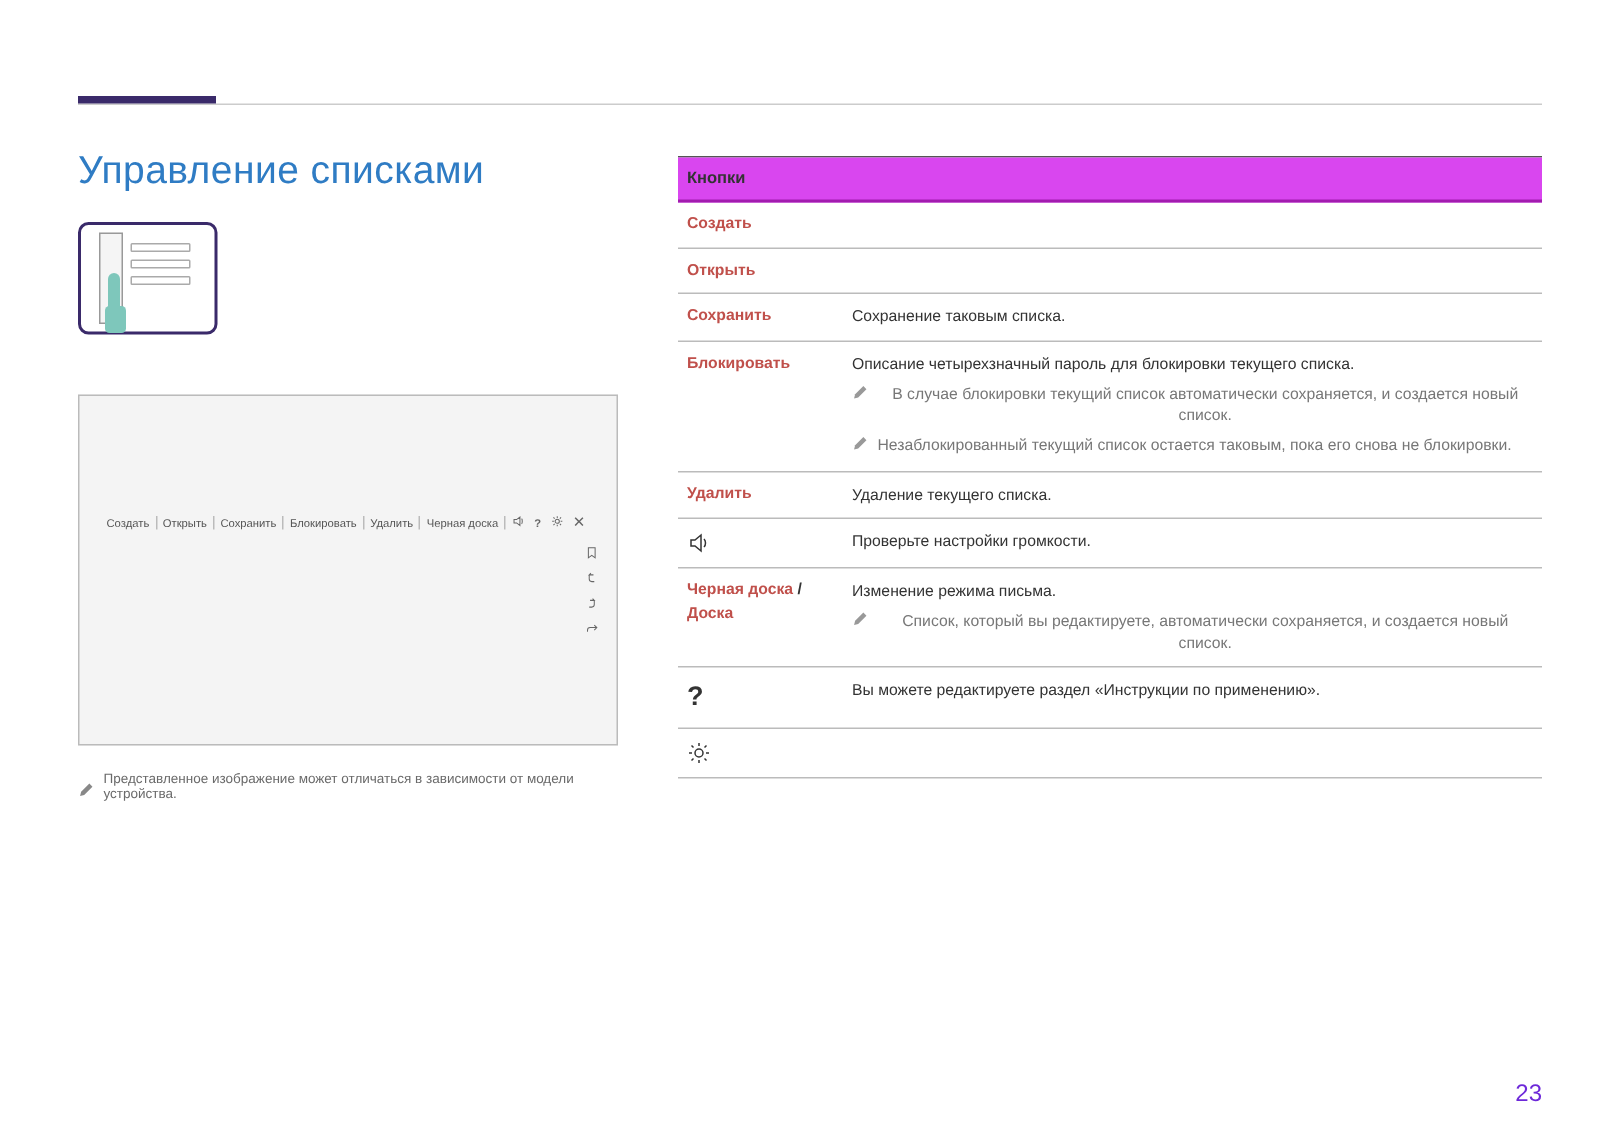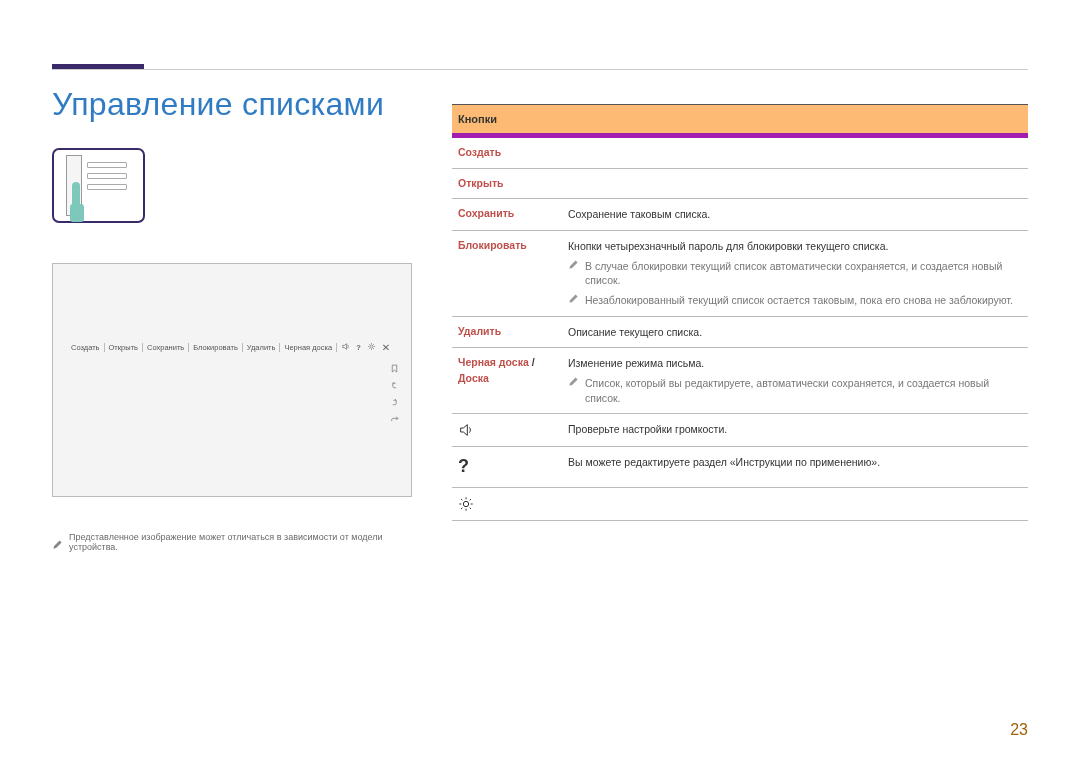--- a/index.html
+++ b/index.html
@@ -24,23 +24,23 @@
   .top-accent {
     position: absolute;
     top: 64px;
     left: 52px;
     width: 92px;
     height: 5px;
     background: #3a2a6a;
   }
   .page-title {
     position: absolute;
-    top: 86px;
-    left: 52px;
-    font-size: 32px;
+    top: 98px;
+    left: 52px;
+    font-size: 26px;
     font-weight: 400;
     color: #2f7cc4;
     letter-spacing: 0.3px;
   }
   .gesture-illus {
     position: absolute;
     top: 148px;
     left: 52px;
     width: 93px;
     height: 75px;
@@ -121,21 +121,21 @@
     gap: 6px;
     font-size: 9px;
     color: #888;
     align-items: center;
   }
   .screenshot .side-icons span {
     width: 14px; text-align: center;
   }
   .footnote {
     position: absolute;
-    top: 532px;
+    top: 514px;
     left: 52px;
     width: 360px;
     display: flex;
     align-items: flex-end;
     gap: 6px;
     font-size: 9px;
     color: #6a6a6a;
   }
   .pencil-icon {
     display: inline-block;
@@ -148,22 +148,22 @@
   .table {
     position: absolute;
     top: 104px;
     left: 452px;
     right: 52px;
     border-top: 1px solid #555;
     font-size: 11px;
   }
   .thead {
     display: flex;
-    background: #fdba74;
-    border-bottom: 5px solid #a21caf;
+    background: #d946ef;
+    border-bottom: 2px solid #a21caf;
   }
   .thead .col1, .tbody .row .col1 {
     width: 110px;
     padding: 8px 8px 8px 6px;
     font-weight: bold;
     color: #333;
     flex-shrink: 0;
   }
   .thead .col1r { color: #333; }
   .thead .col2 { flex: 1; padding: 8px 8px 8px 6px; font-weight: bold; }
@@ -196,28 +196,29 @@
     font-size: 10.5px;
     line-height: 1.4;
   }
   .tbody .row .col2 .subnote {
     display: flex;
     align-items: flex-start;
     gap: 6px;
     color: #777;
     margin-top: 5px;
     font-size: 10.5px;
+    text-align: center;
   }
   .tbody .row .col2 .highlight { color: #c0504b; font-weight: bold; }
   .page-number {
     position: absolute;
     bottom: 24px;
     right: 52px;
     font-size: 16px;
-    color: #a16207;
+    color: #6d28d9;
   }
   .gear-svg, .help-svg, .vol-svg { width: 16px; height: 16px; fill: none; stroke: #333; stroke-width: 1.5; }
   .smallicon { width: 9px; height: 9px; stroke:#666; fill:none; stroke-width:1.2;}
 </style>
 </head>
 <body>
 
 <div class="top-header"></div>
 <div class="top-accent"></div>
 
@@ -290,67 +291,67 @@
     <div class="row">
       <div class="col1">Открыть</div>
     </div>
     <div class="row">
       <div class="col1">Сохранить</div>
       <div class="col2">Сохранение таковым списка.</div>
     </div>
     <div class="row">
       <div class="col1">Блокировать</div>
       <div class="col2">
-        <div>Кнопки четырехзначный пароль для блокировки текущего списка.</div>
+        <div>Описание четырехзначный пароль для блокировки текущего списка.</div>
         <div class="subnote">
           <span class="pencil-icon"><svg viewBox="0 0 16 16">
                 <path d="M2 14l1-4 8-8 3 3-8 8-4 1z" fill="#999"></path>
               </svg></span>
           <span>В случае блокировки текущий список автоматически сохраняется, и создается новый список.</span>
         </div>
         <div class="subnote">
           <span class="pencil-icon"><svg viewBox="0 0 16 16">
                 <path d="M2 14l1-4 8-8 3 3-8 8-4 1z" fill="#999"></path>
               </svg></span>
-          <span>Незаблокированный текущий список остается таковым, пока его снова не заблокируют.</span>
+          <span>Незаблокированный текущий список остается таковым, пока его снова не блокировки.</span>
         </div>
       </div>
     </div>
     <div class="row">
       <div class="col1">Удалить</div>
-      <div class="col2">Описание текущего списка.</div>
+      <div class="col2">Удаление текущего списка.</div>
+    </div>
+    <div class="row">
+      <div class="col1">
+        <span class="iconcell">
+          <svg class="vol-svg" viewBox="0 0 24 24">
+              <path d="M4 9v6h4l6 5V4L8 9H4z" stroke="#333"></path>
+              <path d="M17 8c2 2 2 6 0 8" stroke="#333"></path>
+            </svg>
+        </span>
+      </div>
+      <div class="col2">Проверьте настройки громкости.</div>
     </div>
     <div class="row">
       <div class="col1">
         <span><span>Черная доска</span><span class="black"> /</span></span>
         <span>Доска</span>
       </div>
       <div class="col2">
         <div>Изменение режима письма.</div>
         <div class="subnote">
           <span class="pencil-icon"><svg viewBox="0 0 16 16">
                 <path d="M2 14l1-4 8-8 3 3-8 8-4 1z" fill="#999"></path>
               </svg></span>
           <span>Список, который вы редактируете, автоматически сохраняется, и создается новый список.</span>
         </div>
       </div>
     </div>
     <div class="row">
       <div class="col1">
-        <span class="iconcell">
-          <svg class="vol-svg" viewBox="0 0 24 24">
-              <path d="M4 9v6h4l6 5V4L8 9H4z" stroke="#333"></path>
-              <path d="M17 8c2 2 2 6 0 8" stroke="#333"></path>
-            </svg>
-        </span>
-      </div>
-      <div class="col2">Проверьте настройки громкости.</div>
-    </div>
-    <div class="row">
-      <div class="col1">
         <span class="iconcell" style="font-size:18px;font-weight:bold;color:#333;">?</span>
       </div>
       <div class="col2">Вы можете редактируете раздел «Инструкции по применению».</div>
     </div>
     <div class="row">
       <div class="col1">
         <span class="iconcell">
           <svg class="gear-svg" viewBox="0 0 24 24">
               <circle cx="12" cy="12" r="4"></circle>
               <path d="M12 2v3M12 19v3M2 12h3M19 12h3M4.5 4.5l2 2M17.5 17.5l2 2M4.5 19.5l2-2M17.5 6.5l2-2"></path>

